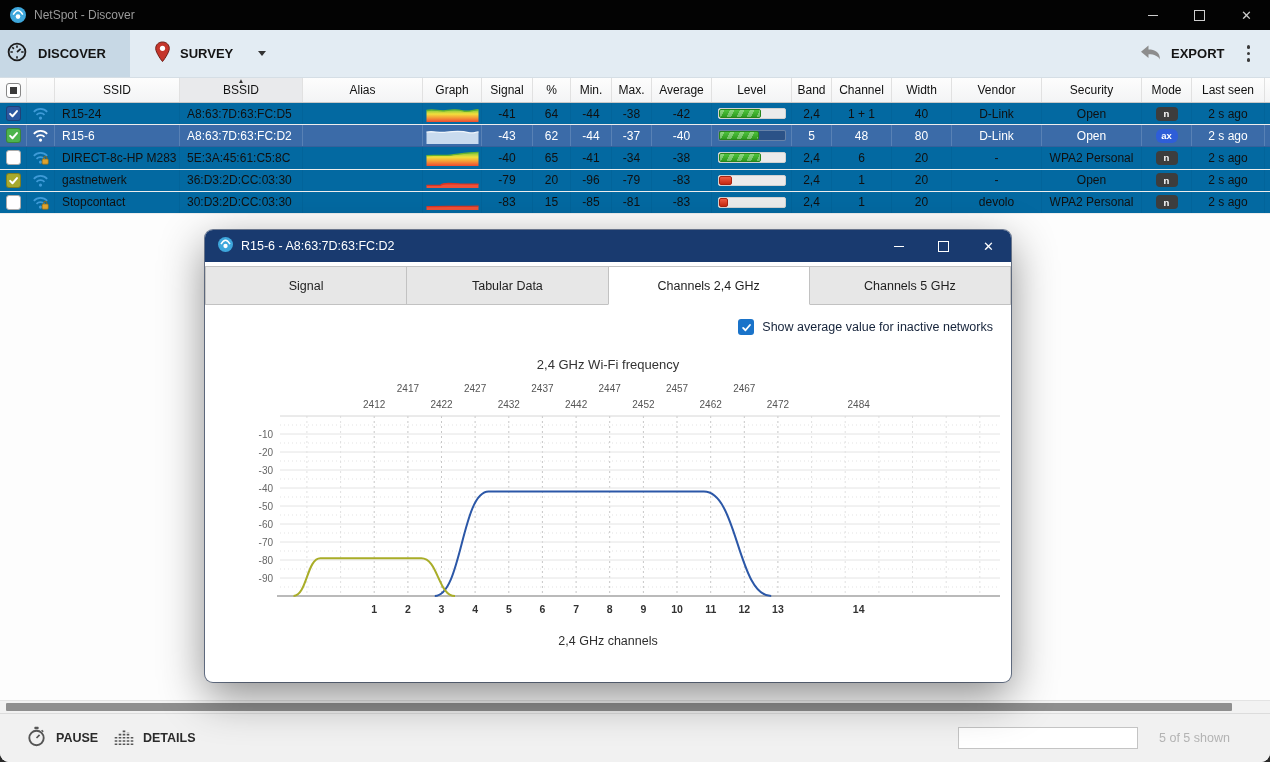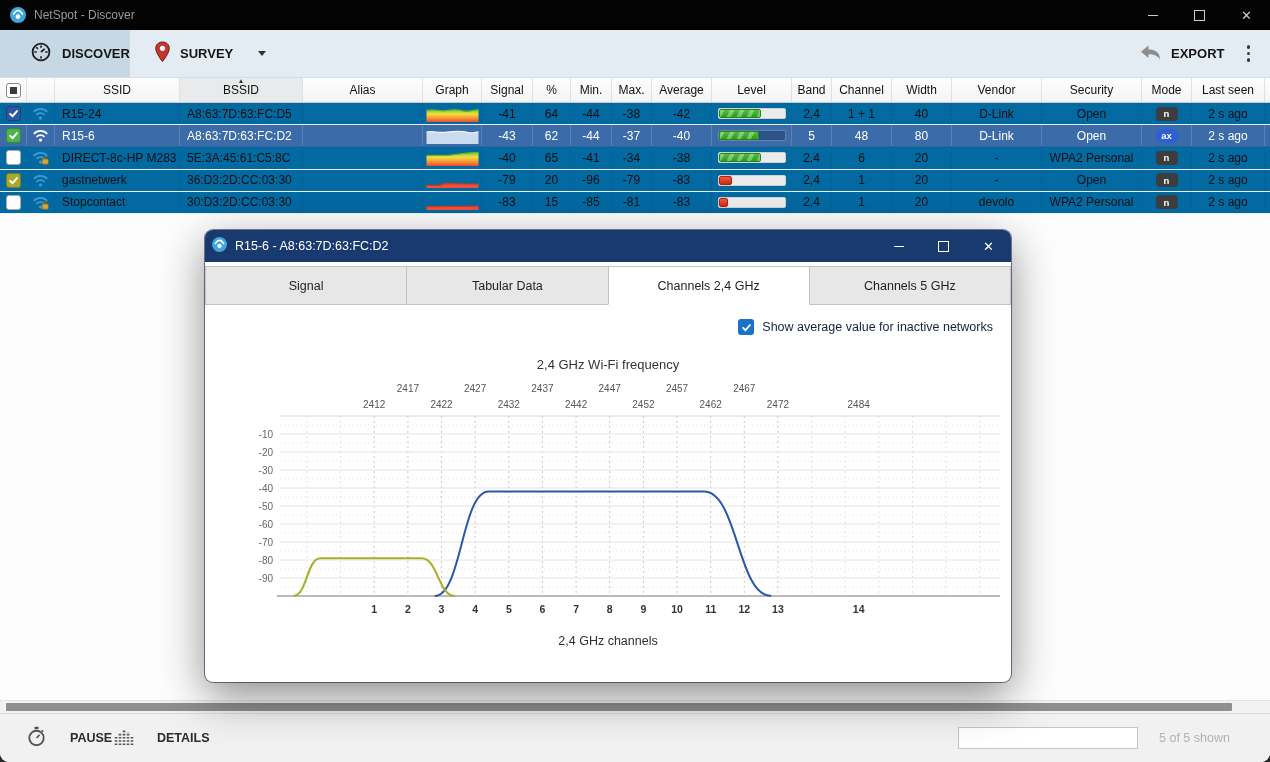--- a/index.html
+++ b/index.html
@@ -11,21 +11,21 @@
   .titlebar{position:absolute;top:0;left:0;right:0;height:30px;background:#030303;display:flex;align-items:center;color:#9a9a9a;font-size:12px;}
   .titlebar .logo{margin:0 8px 0 10px;display:flex;}
   .winbtns{margin-left:auto;display:flex;height:100%;}
   .winbtn{width:47px;height:100%;display:flex;align-items:center;justify-content:center;color:#cdcdcd;}
   .minline{display:block;width:10px;height:1px;background:#cdcdcd;}
   .maxbox{display:block;width:9px;height:9px;border:1px solid #cdcdcd;}
   .xchar{font-size:13px;line-height:1;}
 
   
   .toolbar{position:absolute;top:30px;left:0;right:0;height:48px;background:#e3ecf3;display:flex;align-items:center;border-bottom:1px solid #d5dee5;box-sizing:border-box;}
-  .discover-tab{width:130px;height:100%;background:#c7d8e5;display:flex;align-items:center;gap:10px;padding-left:30px;box-sizing:border-box;font-weight:700;font-size:13px;color:#141414;}
+  .discover-tab{width:130px;height:100%;background:#c7d8e5;display:flex;align-items:center;gap:10px;padding-left:6px;box-sizing:border-box;font-weight:700;font-size:13px;color:#141414;}
   .survey-tab{display:flex;align-items:center;gap:9px;margin-left:24px;font-weight:700;font-size:13px;color:#141414;}
   .dd-caret{width:0;height:0;border-left:4px solid transparent;border-right:4px solid transparent;border-top:5px solid #333;margin-left:16px;}
   .export-btn{margin-left:auto;display:flex;align-items:center;gap:8px;font-weight:700;font-size:13px;color:#141414;margin-right:18px;}
   .kebab{display:flex;flex-direction:column;gap:3px;margin-right:16px;padding:4px;}
   .kebab i{width:3.5px;height:3.5px;border-radius:50%;background:#3a3a3a;}
 
   
   .thead{position:absolute;top:78px;left:0;right:0;height:25px;display:flex;background:linear-gradient(#fdfdfd,#f3f4f5);border-bottom:1px solid #c8c8c8;box-sizing:border-box;}
   .hcell{display:flex;align-items:center;justify-content:center;font-size:12px;color:#111;border-right:1px solid #e1e1e1;box-sizing:border-box;position:relative;white-space:nowrap;overflow:hidden;}
   .hcell.sorted{background:#e9eaec;}
@@ -48,29 +48,29 @@
   .lg{background:repeating-linear-gradient(115deg,rgba(255,255,255,.33) 0 4px,rgba(255,255,255,0) 4px 9px),linear-gradient(#4fc23d,#2e9a1e);border:1px solid #27861b;box-sizing:border-box;}
   .lr{background:linear-gradient(#f05b42,#c62a12);border:1px solid #a92310;box-sizing:border-box;}
   .badge{min-width:13px;padding:1.5px 4.5px;border-radius:4px;font-size:9.5px;font-weight:700;color:#fff;text-align:center;line-height:11px;}
   .bn{background:#3d3d3d;} .bax{background:#2e5ed8;border-radius:6px;}
   .spark{display:block;}
 
   
   .hscroll{position:absolute;top:700px;left:0;right:0;height:13px;background:#f2f2f2;border-top:1px solid #e3e3e3;box-sizing:border-box;}
   .hthumb{position:absolute;top:2px;left:6px;width:1226px;height:8px;background:#8f8f8f;border-radius:1px;}
   .statusbar{position:absolute;top:713px;left:0;right:0;height:49px;background:#f1f1f1;border-top:1px solid #dcdcdc;box-sizing:border-box;}
-  .sb-item{position:absolute;top:0;height:100%;display:flex;align-items:center;gap:23px;font-size:12.5px;font-weight:700;color:#2b2b2b;}
+  .sb-item{position:absolute;top:0;height:100%;display:flex;align-items:center;gap:9px;font-size:12.5px;font-weight:700;color:#2b2b2b;}
   .sb-label{font-weight:400;color:#9d9d9d;}
   .sb-value{font-weight:400;color:#1c1c1c;}
   .filter-input{position:absolute;left:958px;top:13px;width:180px;height:22px;border:1px solid #c4c4c4;background:#fff;box-sizing:border-box;font-size:12px;padding:0 5px;outline:none;}
   .shown{position:absolute;left:1152px;top:0;height:100%;display:flex;align-items:center;font-size:12.5px;color:#b3b3b3;margin-left:7px;}
 
   
   .dialog{position:absolute;left:205px;top:230px;width:806px;height:452px;background:#fff;border-radius:8px;overflow:hidden;z-index:20;box-shadow:0 14px 45px rgba(0,0,0,.45),0 0 0 1px rgba(10,35,80,.55);}
-  .dtitle{height:32px;background:#193a6f;display:flex;align-items:center;color:#fff;font-size:12.5px;padding-left:7px;gap:8px;}
+  .dtitle{height:32px;background:#193a6f;display:flex;align-items:center;color:#fff;font-size:12.5px;padding-left:13px;gap:8px;}
   .dbtns{margin-left:auto;display:flex;height:100%;}
   .dbtn{width:45px;height:100%;display:flex;align-items:center;justify-content:center;color:#fff;}
   .dbtn .minline{background:#fff;}
   .dbtn .maxbox{border-color:#fff;}
   .tabs{display:flex;padding-top:4px;background:#fff;}
   .tab{flex:1;height:39px;background:#e7e7e7;border:1px solid #c2c2c2;margin-left:-1px;display:flex;align-items:center;justify-content:center;font-size:12.5px;color:#1f1f1f;box-sizing:border-box;}
   .tab:first-child{margin-left:0;}
   .tab.active{background:#fff;border-bottom-color:#fff;position:relative;z-index:2;}
   .cbrow{display:flex;justify-content:flex-end;align-items:center;gap:8px;padding:14px 18px 0 0;font-size:12.5px;color:#15233a;}
   .bluecb{width:16px;height:16px;background:#1a73c9;border-radius:3px;display:flex;align-items:center;justify-content:center;box-sizing:border-box;}

